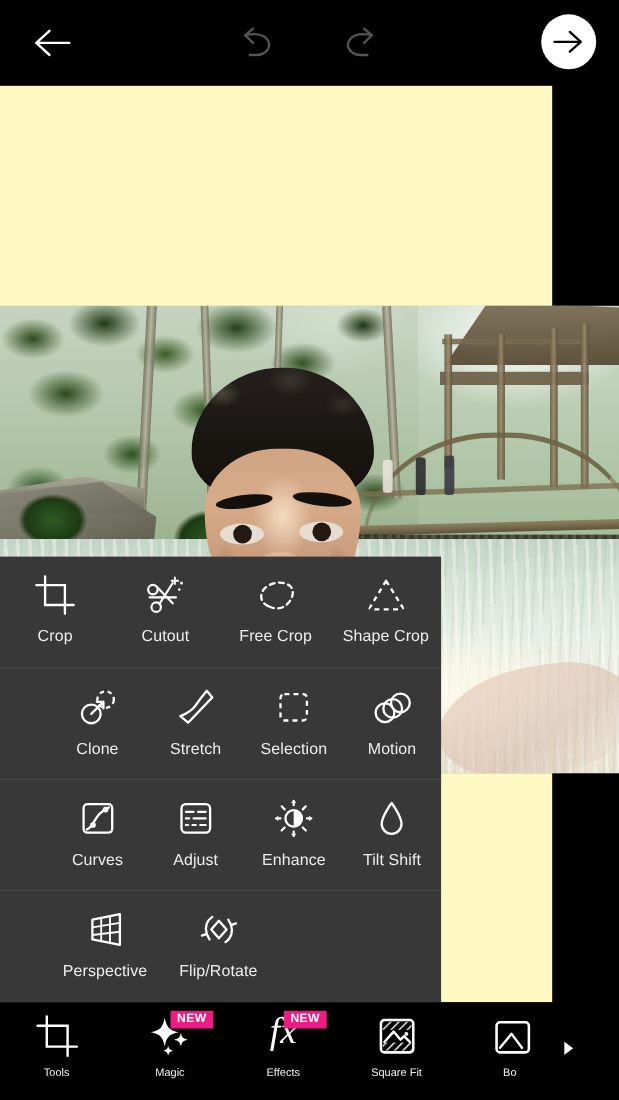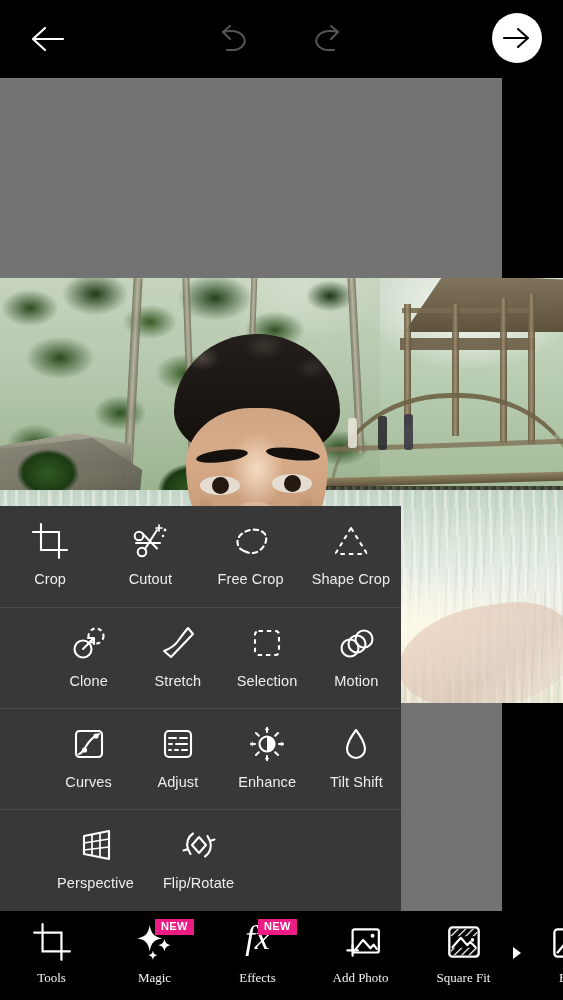--- a/index.html
+++ b/index.html
@@ -2,21 +2,21 @@
 <html><head>
 <meta charset="utf-8">
 <style>
   * { box-sizing: border-box; margin: 0; padding: 0; }
   html, body {
     width: 563px; height: 1000px;
     background: #000;
     font-family: "Liberation Sans", sans-serif;
     overflow: hidden;
   }
-  #app { position: relative; width: 502px; height: 1000px; background: #737373; }
+  #app { position: relative; width: 502px; height: 1000px; background: #fef9c3; }
 
   
   #topbar {
     position: absolute; left: 0; top: 0; width: 563px; height: 78px;
     background: #000;
   }
   .tb-btn {
     position: absolute; display: flex; align-items: center; justify-content: center;
   }
   #back-btn   { left: 20px;  top: 14px; width: 56px; height: 50px; }
@@ -205,21 +205,21 @@
   
   #bottom-nav {
     position: absolute; left: 0; bottom: 0; width: 563px; height: 89px;
     background: #000; display: flex; align-items: flex-start; padding-top: 10px;
   }
   .nav-item {
     position: relative; width: 103px; flex: 0 0 103px;
     display: flex; flex-direction: column; align-items: center; cursor: pointer;
   }
   .nav-ico { width: 46px; height: 44px; display:flex; align-items:flex-start; justify-content:center; }
-  .nav-lbl { margin-top: 6px; color: #f2f2f2; font-size: 13px; line-height: 1; white-space: nowrap; font-family: Liberation Serif, serif; }
+  .nav-lbl { margin-top: 6px; color: #f2f2f2; font-size: 10px; line-height: 1; white-space: nowrap; }
   .new-badge {
     position: absolute; top: -2px; left: 52px;
     background: #ec1c84; color: #fff; font-size: 11px; font-weight: bold;
     padding: 2px 6px 3px; letter-spacing: .4px; line-height: 1;
   }
   #nav-scroll-arrow {
     position: absolute; left: 513px; top: 36px; width: 0; height: 0;
     border-left: 8px solid #fff; border-top: 6px solid transparent; border-bottom: 6px solid transparent;
   }
   .fx-ico { color:#fff; font-family: "Liberation Serif", serif; font-style: italic; font-size: 34px; line-height: 1; }
@@ -497,31 +497,20 @@
     </div>
 
     <div class="nav-item">
       <div class="nav-ico">
         <span class="fx-ico">fx</span>
       </div>
       <div class="nav-lbl">Effects</div>
       <div class="new-badge">NEW</div>
     </div>
 
-    <div class="nav-item">
-      <div class="nav-ico">
-        <svg width="42" height="42" viewBox="0 0 40 40">
-          <rect x="12" y="8" width="25" height="22" rx="2" fill="none" stroke="#fff" stroke-width="2.1"></rect>
-          <path d="M14 28 L22 18 L29 26 L32 22.5 L35 26.5" fill="none" stroke="#fff" stroke-width="2.1" stroke-linecap="round" stroke-linejoin="round"></path>
-          <circle cx="31" cy="14" r="1.9" fill="#fff"></circle>
-          <path d="M7 28 H17 M12 23 V33" stroke="#fff" stroke-width="2.1" stroke-linecap="round"></path>
-        </svg>
-      </div>
-      <div class="nav-lbl">Add Photo</div>
-    </div>
 
     <div class="nav-item">
       <div class="nav-ico">
         <svg width="42" height="42" viewBox="0 0 40 40">
           <defs>
             <pattern id="hatch" width="5" height="5" patternTransform="rotate(45)" patternUnits="userSpaceOnUse">
               <line x1="0" y1="0" x2="0" y2="5" stroke="#fff" stroke-width="2.4"></line>
             </pattern>
           </defs>
           <rect x="6" y="6" width="28" height="28" rx="3" fill="none" stroke="#fff" stroke-width="2.2"></rect>

